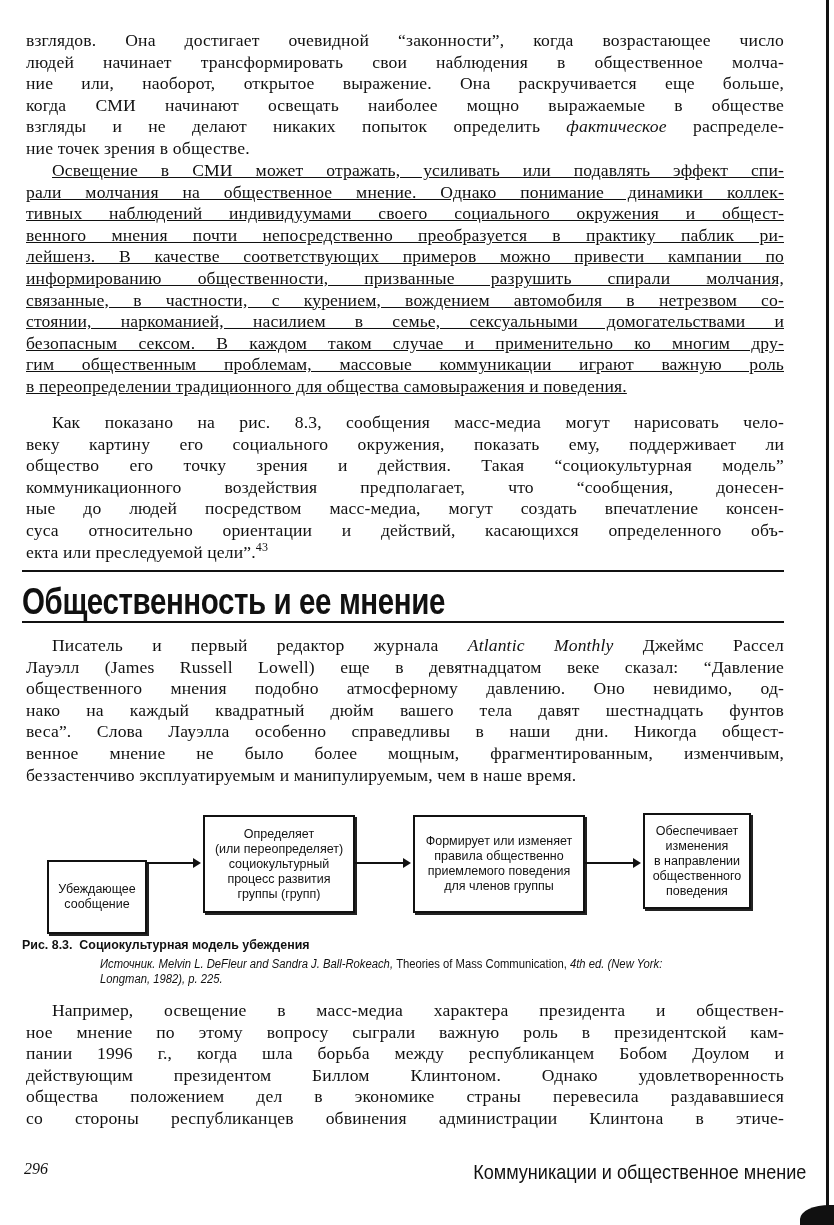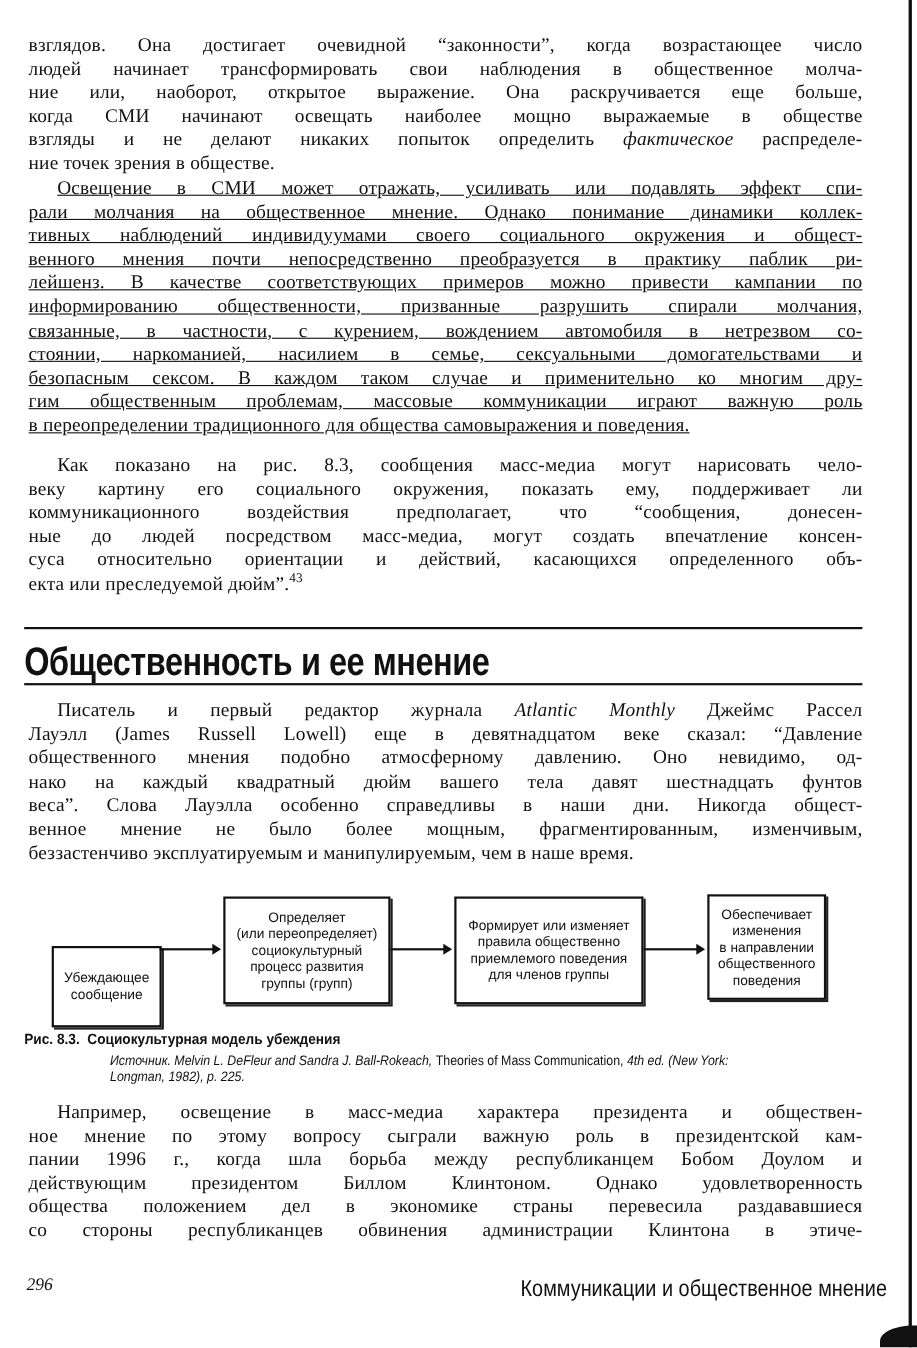--- a/index.html
+++ b/index.html
@@ -48,24 +48,25 @@
   <span class="line">связанные, в частности, с курением, вождением автомобиля в нетрезвом со-</span>
   <span class="line">стоянии, наркоманией, насилием в семье, сексуальными домогательствами и</span>
   <span class="line">безопасным сексом. В каждом таком случае и применительно ко многим дру-</span>
   <span class="line">гим общественным проблемам, массовые коммуникации играют важную роль</span>
   <span class="line last">в переопределении традиционного для общества самовыражения и поведения.</span>
 </div>
 
 <div class="para serif" style="top:400px;margin-top:12px;">
   <span class="line indent">Как показано на рис. 8.3, сообщения масс-медиа могут нарисовать чело-</span>
   <span class="line">веку картину его социального окружения, показать ему, поддерживает ли</span>
+  <span class="line">общество его точку зрения и действия. Такая “социокультурная модель”</span>
   <span class="line">коммуникационного воздействия предполагает, что “сообщения, донесен-</span>
   <span class="line">ные до людей посредством масс-медиа, могут создать впечатление консен-</span>
   <span class="line">суса относительно ориентации и действий, касающихся определенного объ-</span>
-  <span class="line last"><span>екта или преследуемой дюйм”.</span><sup>43</sup></span>
+  <span class="line last"><span>екта или преследуемой цели”.</span><sup>43</sup></span>
 </div>
 
 <div class="hr" style="top:570px;"></div>
 <div class="h2 sans">Общественность и ее мнение</div>
 <div class="hr" style="top:621px;"></div>
 
 <div class="para serif" style="top:635px;">
   <span class="line indent"><span>Писатель и первый редактор журнала</span> <i>Atlantic Monthly</i> <span>Джеймс Рассел</span></span>
   <span class="line">Лауэлл (James Russell Lowell) еще в девятнадцатом веке сказал: “Давление</span>
   <span class="line">общественного мнения подобно атмосферному давлению. Оно невидимо, од-</span>

